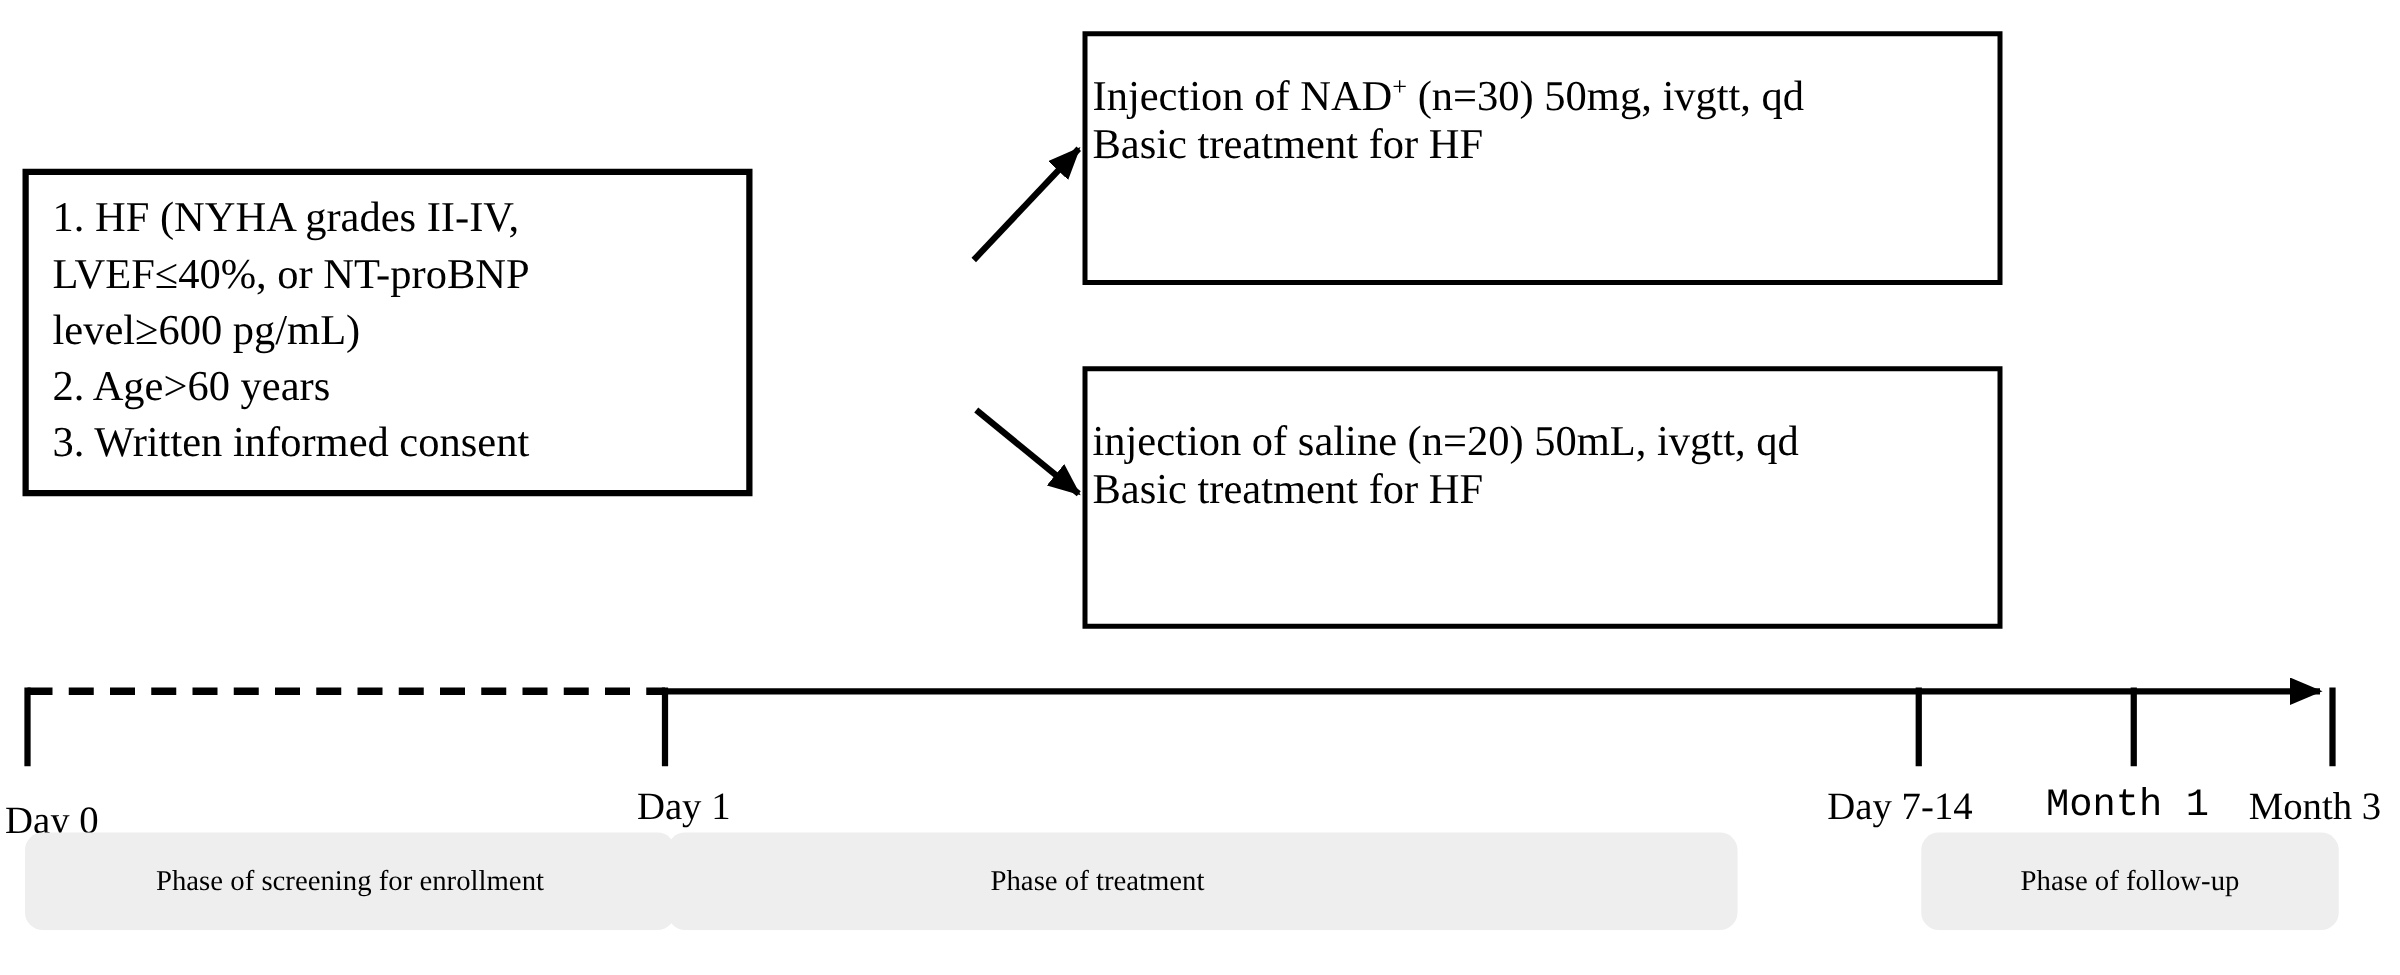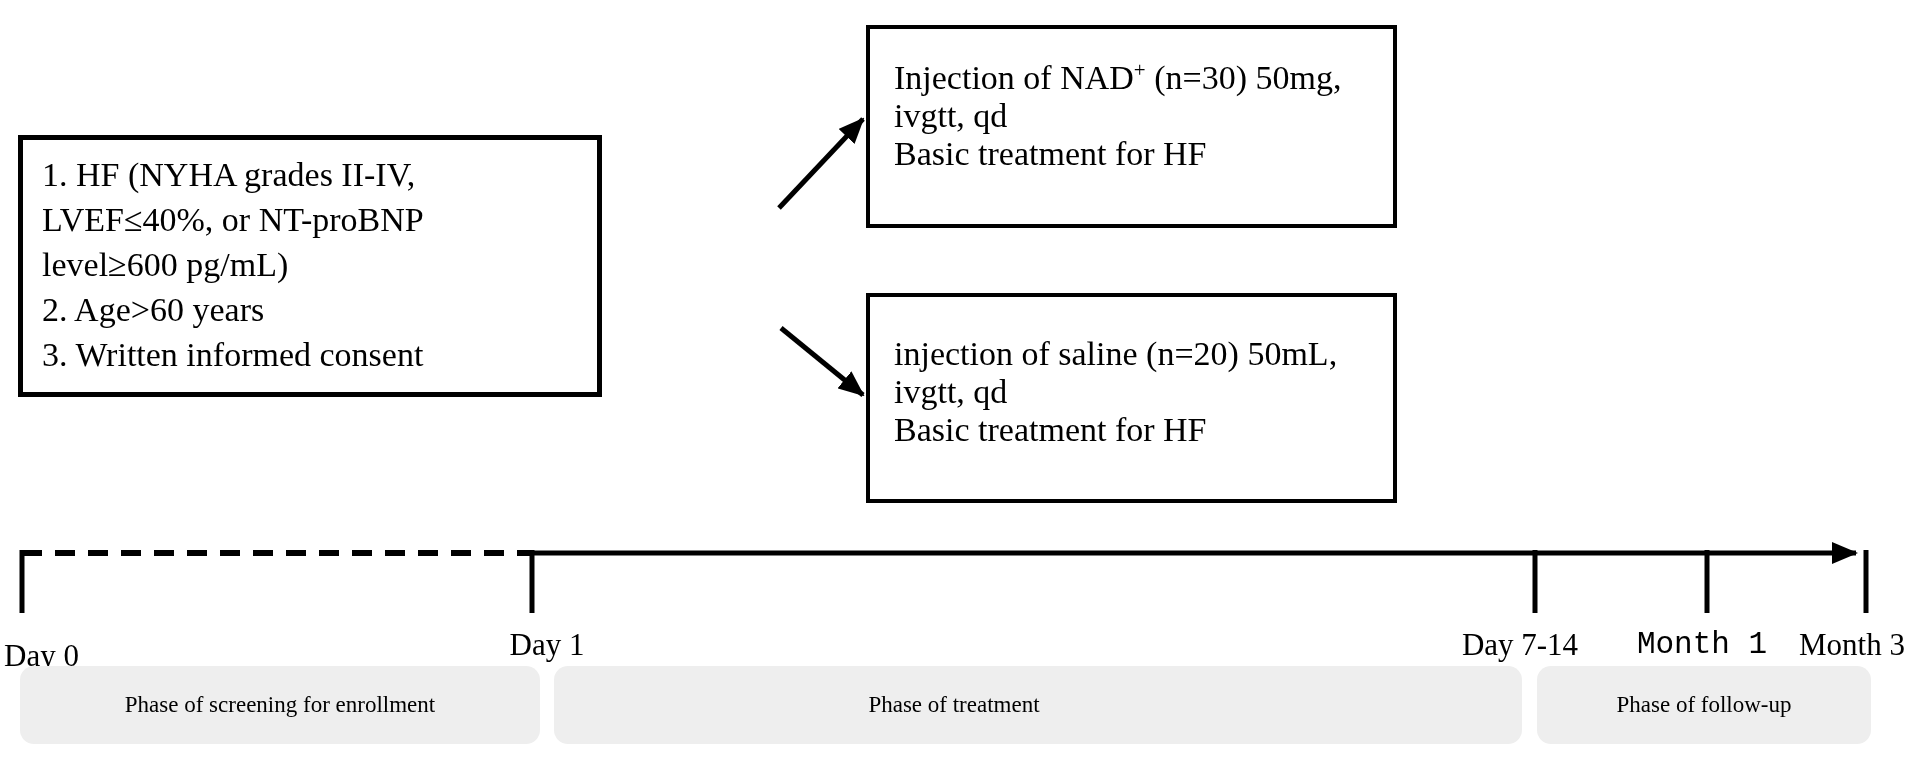--- a/index.html
+++ b/index.html
@@ -11,34 +11,34 @@
   .box{position:absolute;border:4px solid #000;background:#fff;box-sizing:border-box;}
   .eligibility{
     left:18px;top:135px;width:584px;height:262px;border-width:5px;
     padding:12px 14px 0 19px;font-size:34px;line-height:45px;
   }
   .randomization{
     left:582px;top:206px;width:272px;height:122px;border-radius:26px;
     display:flex;flex-direction:column;align-items:center;justify-content:center;
     font-size:34px;line-height:53px;text-align:center;
   }
-  .arm{width:531px;left:866px;padding-left:24px;font-size:34px;line-height:38px;box-sizing:border-box;}
+  .arm{width:736px;left:866px;padding-left:4px;font-size:34px;line-height:38px;box-sizing:border-box;}
   .arm-nad{top:25px;height:203px;padding-top:30px;}
   .arm-saline{top:293px;height:210px;padding-top:38px;}
   .arm .line2{}
   .arm sup{font-size:21px;vertical-align:super;line-height:0;}
   .tl-label{position:absolute;top:628px;font-size:31px;line-height:34px;white-space:nowrap;}
   .tl-center{transform:translateX(-50%);}
   .phase-bar{
     position:absolute;top:666px;height:78px;background:#eeeeee;border-radius:14px;
     display:flex;align-items:center;justify-content:center;
     font-size:23px;white-space:nowrap;box-sizing:border-box;
   }
   .phase-screening{left:20px;width:520px;}
-  .phase-treatment{left:554px;width:968px;padding-right:168px;}
+  .phase-treatment{left:534px;width:856px;padding-right:168px;}
   .phase-followup{left:1537px;width:334px;}
 </style>
 </head>
 <body>
 
 <div class="canvas">
 
   <svg class="overlay" viewBox="0 0 1920 780" xmlns="http://www.w3.org/2000/svg">
     <defs>
       <marker id="ah" markerUnits="userSpaceOnUse" markerWidth="26" markerHeight="22" viewBox="0 0 26 22" refX="24" refY="11" orient="auto-start-reverse">

